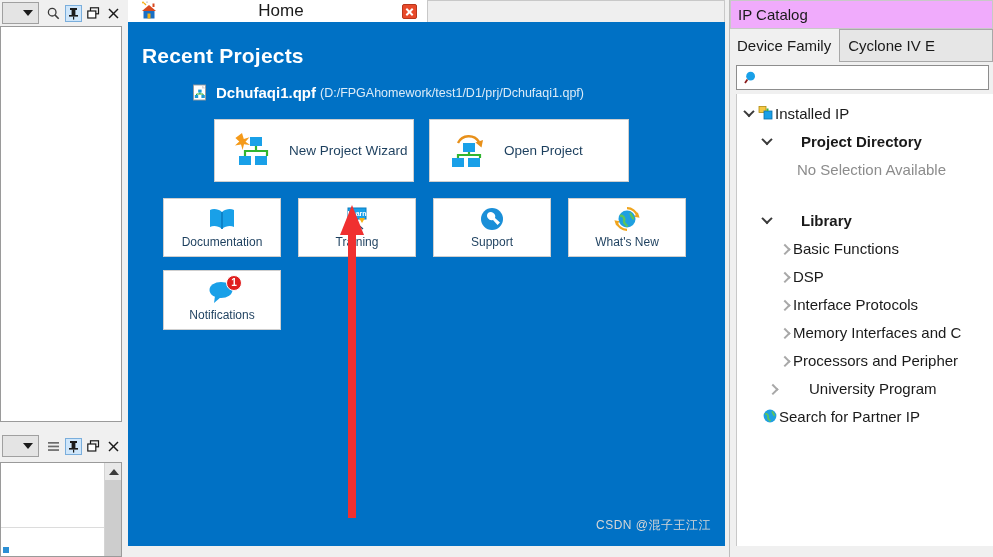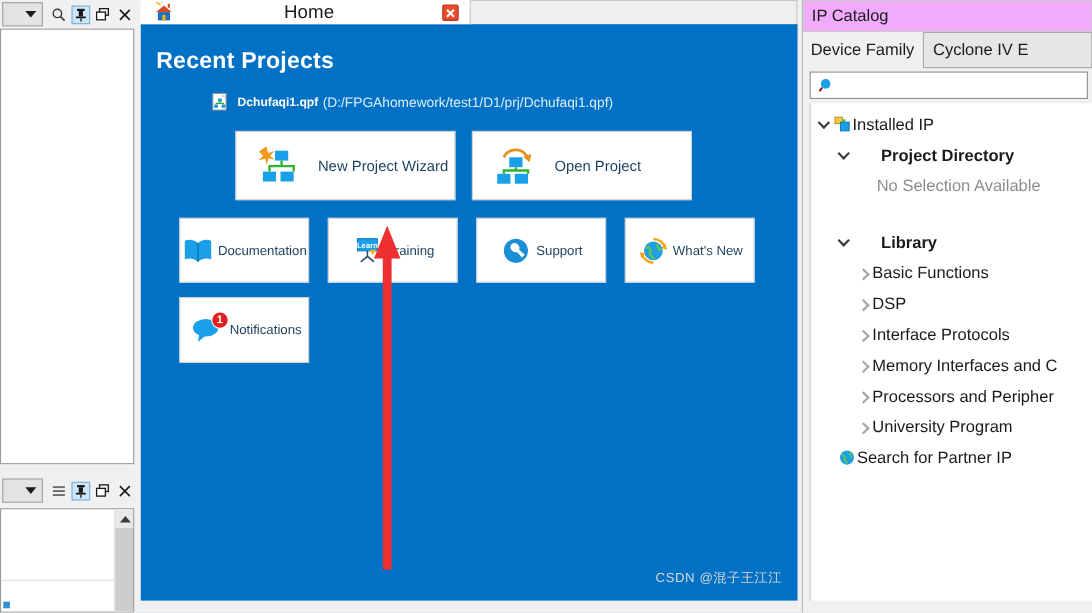--- a/index.html
+++ b/index.html
@@ -147,21 +147,21 @@
     margin: 0 0 16px 0;
     letter-spacing: 0.2px;
   }
   .recent-row {
     display: flex; align-items: center;
     margin-left: 50px;
     margin-bottom: 18px;
   }
   .recent-icon { width: 17px; height: 17px; margin-right: 7px; flex: 0 0 17px; }
   .recent-name {
-    font-size: 11px; font-weight: bold; color: #ffffff;
+    font-size: 15px; font-weight: bold; color: #ffffff;
   }
   .recent-path {
     font-size: 12.5px; color: #dcecf8; margin-left: 4px;
   }
 
   .big-btn-row { display: flex; gap: 15px; margin-left: 72px; margin-bottom: 16px; }
   .big-btn {
     width: 200px; height: 63px;
     background: #ffffff;
     border: 1px solid #cfcfcf;
@@ -169,21 +169,21 @@
     padding-left: 18px;
     gap: 14px;
   }
   .big-btn-label { font-size: 13.5px; color: #1c3f5e; }
 
   .small-btn-row { display: flex; gap: 17px; margin-left: 21px; margin-bottom: 13px; }
   .small-btn {
     width: 118px; height: 59px;
     background: #ffffff;
     border: 1px solid #cfcfcf;
-    display: flex; 
+    display: flex; flex-direction: column;
     align-items: center; justify-content: center;
     gap: 3px;
   }
   .small-btn-label { font-size: 12px; color: #1c3f5e; }
 
   .notif-wrap { margin-left: 21px; }
   .notif-icon-wrap { position: relative; width: 36px; height: 26px; }
   .badge {
     position: absolute; right: -2px; top: -4px;
     width: 16px; height: 16px; border-radius: 50%;
@@ -591,21 +591,21 @@
         <span>Memory Interfaces and C</span>
       </div>
 
       <div class="tree-row" style="padding-left:40px;align-items:center;">
         <span class="twisty">
             <i class="chev right"></i>
           </span>
         <span>Processors and Peripher</span>
       </div>
 
-      <div class="tree-row" style="padding-left:40px;">
+      <div class="tree-row" style="padding-left:28px;gap:28px;">
         <span class="twisty">
             <i class="chev right"></i>
           </span>
         <span>University Program</span>
       </div>
 
       <div class="tree-row" style="padding-left:24px;">
         <span class="tree-ico">
           <svg width="16" height="16" viewBox="0 0 16 16">
             <circle cx="8" cy="8" r="6.4" fill="#1fa0e0"></circle>

